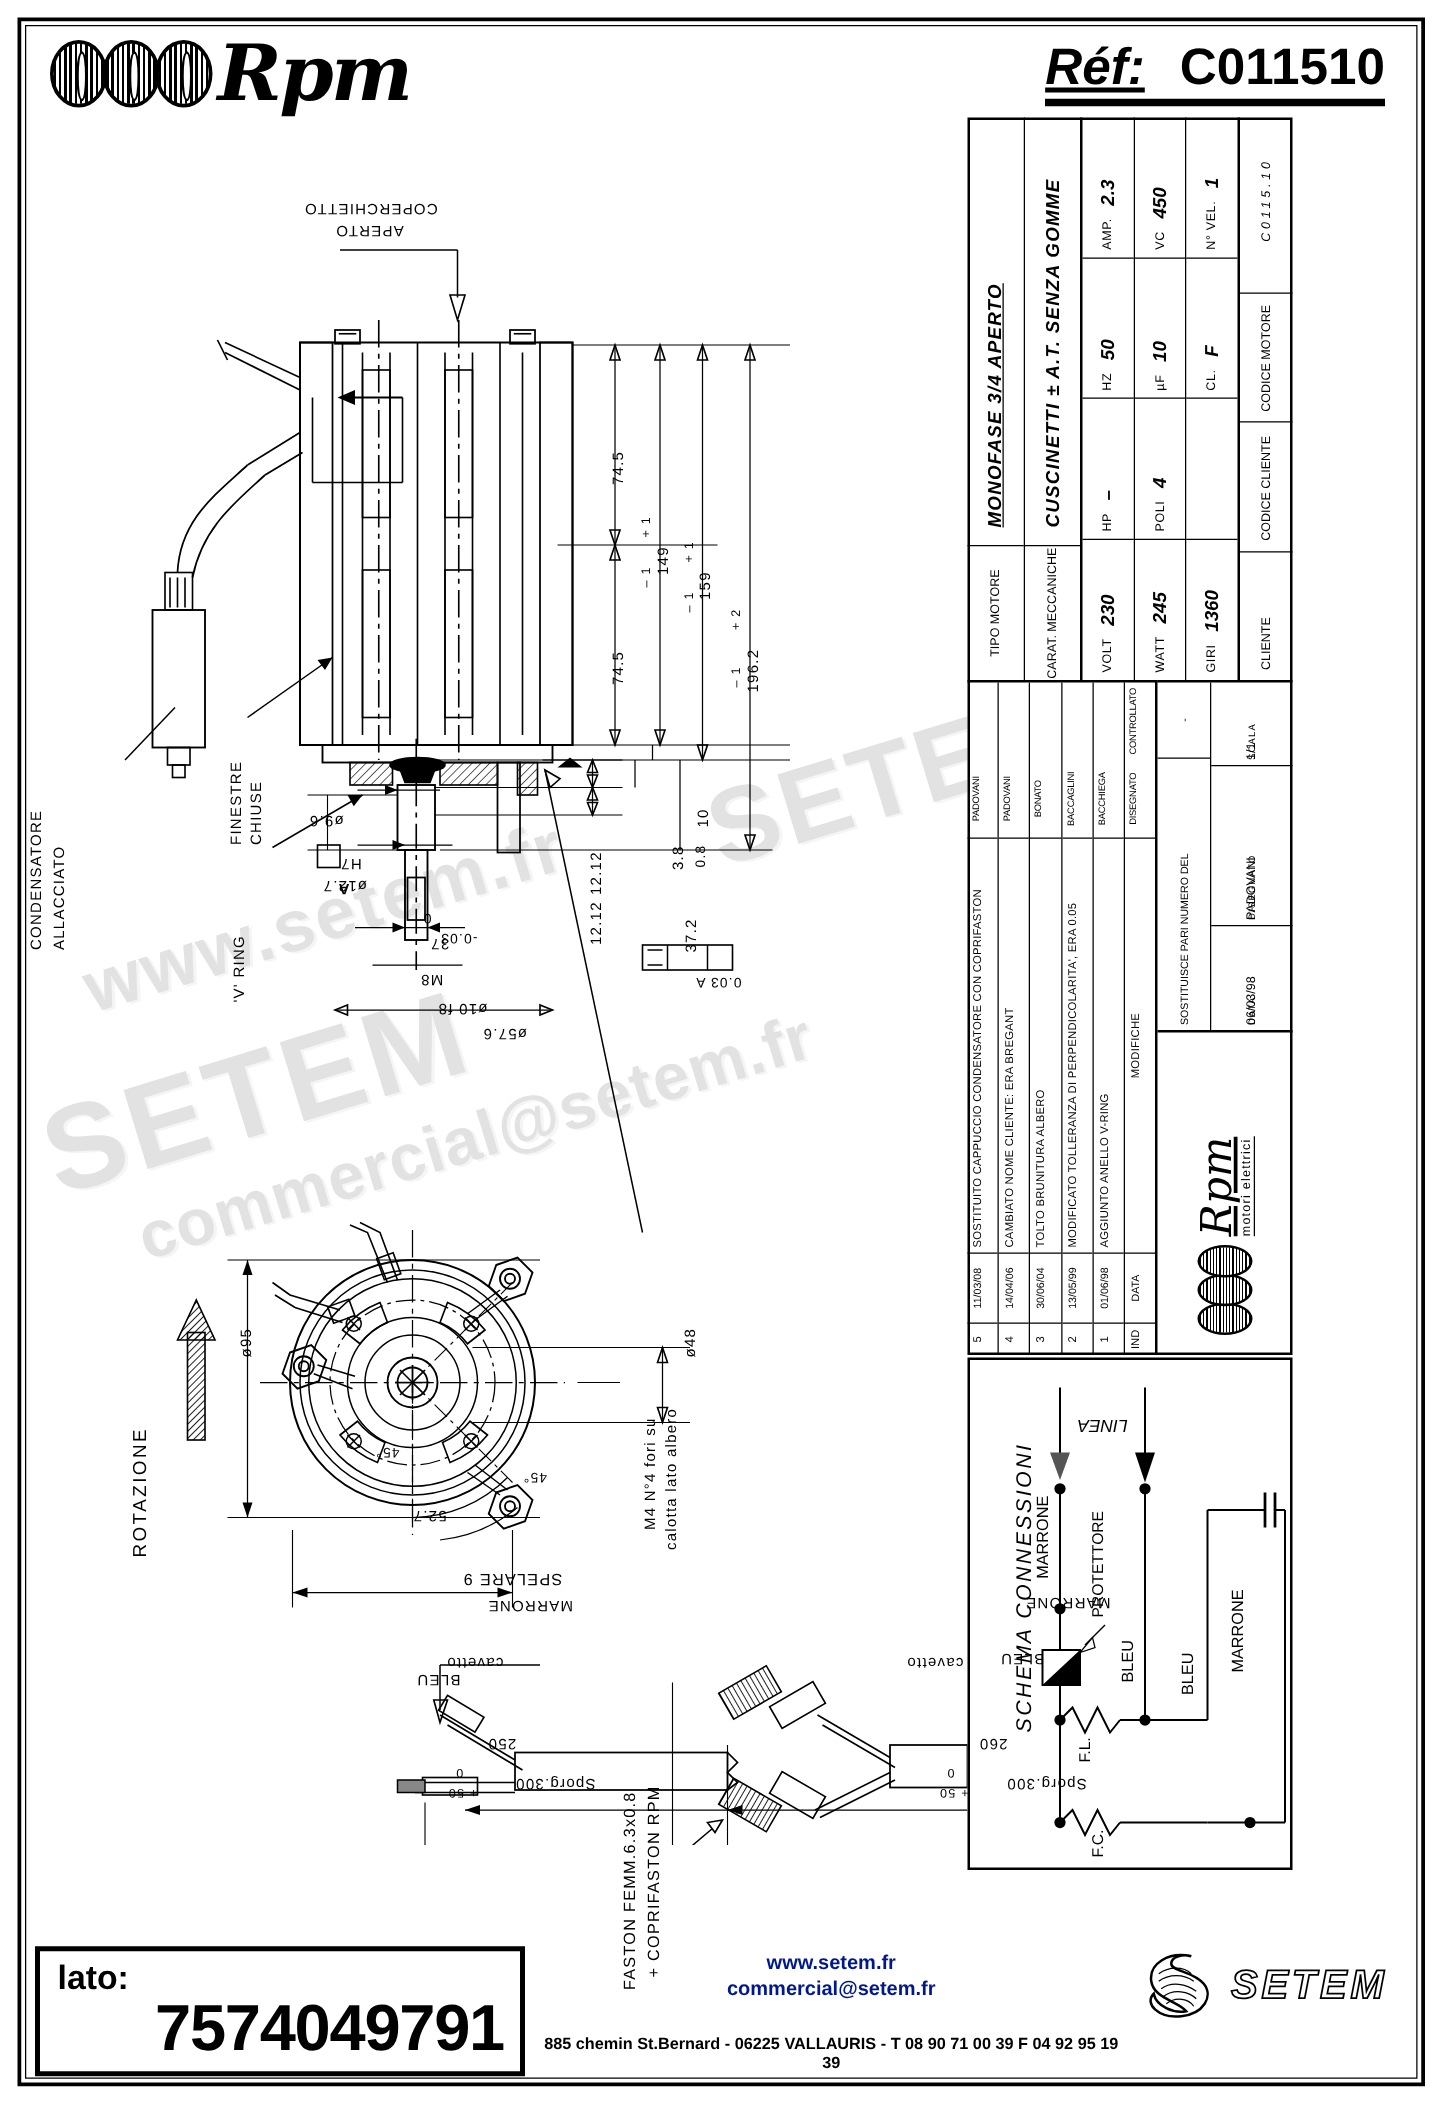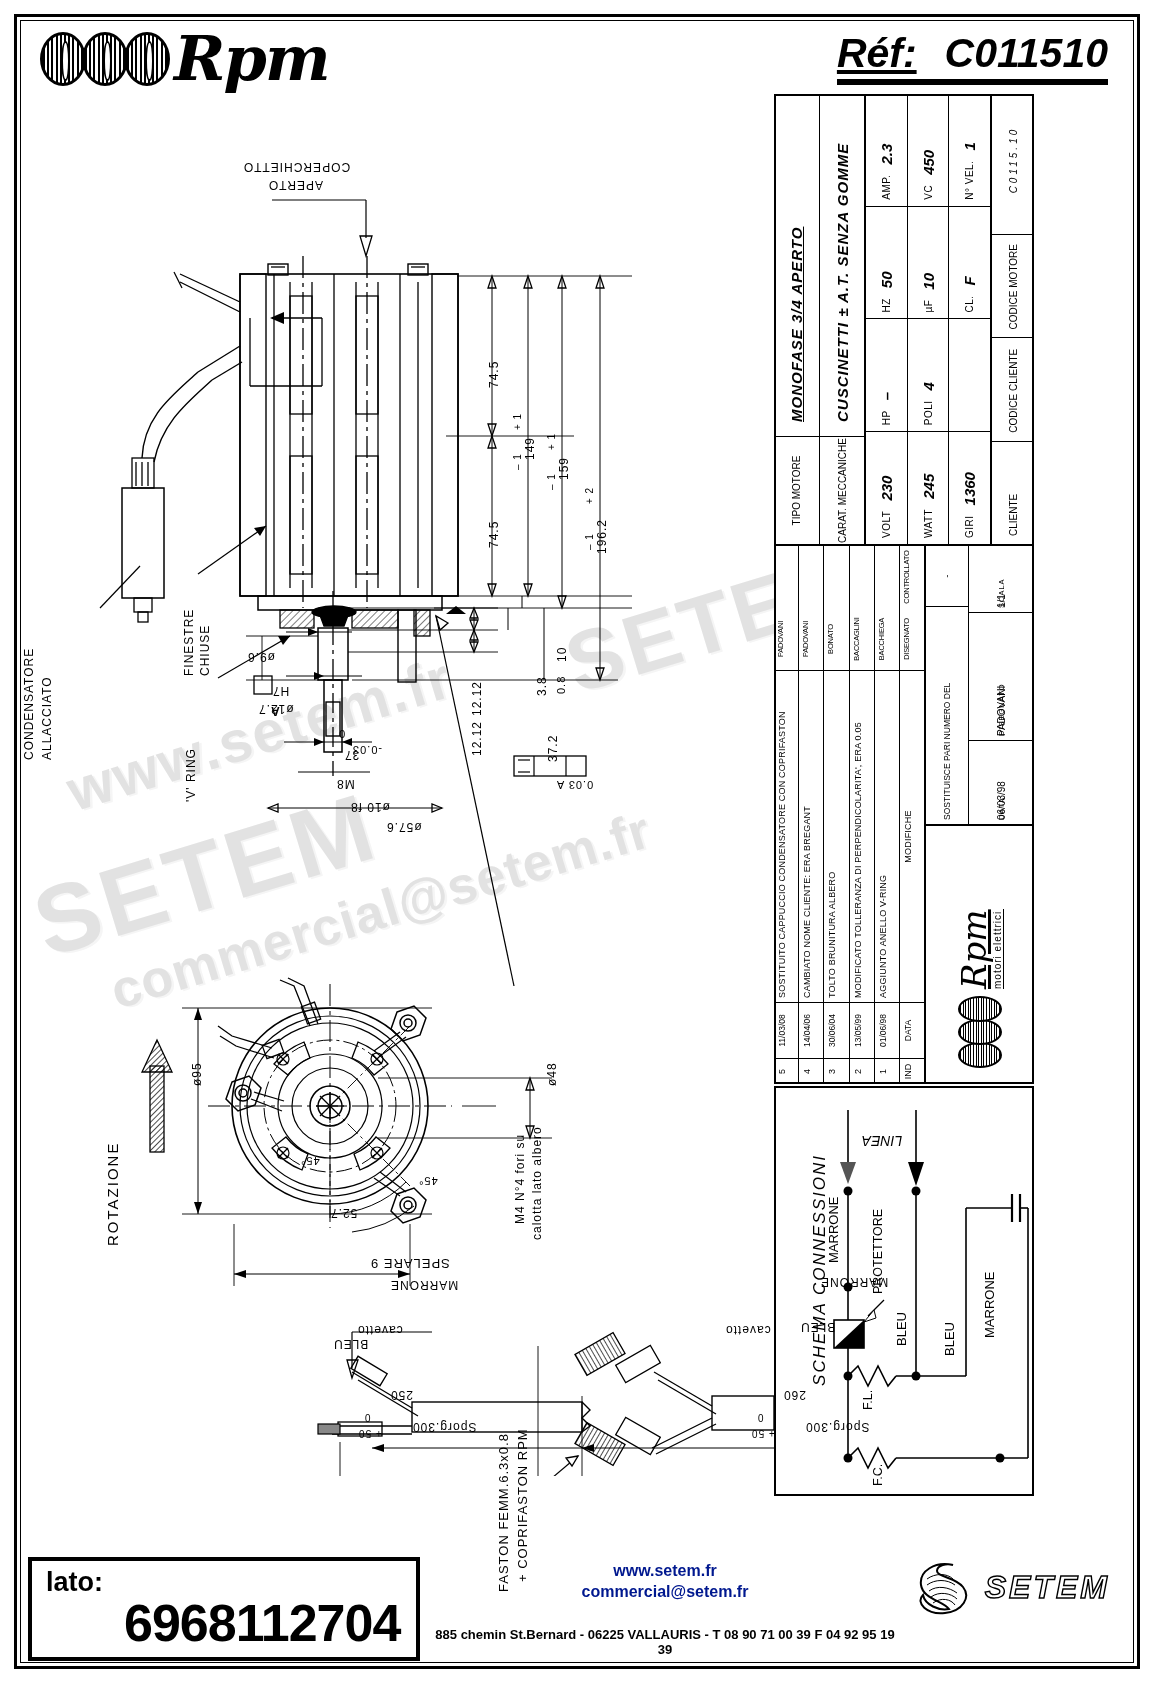--- a/index.html
+++ b/index.html
@@ -74,21 +74,21 @@
   .ref-block .ref-label {
     font-family: "Liberation Sans", sans-serif;
     font-style: italic; font-weight: bold;
     font-size: 41px;
     display: inline-block;
     margin-right: 28px;
     text-decoration: underline;
   }
   .ref-block .ref-value {
     font-family: "Liberation Sans", sans-serif;
-    font-style: italic; font-weight: bold;
+    font-weight: bold;
     font-size: 41px;
     display: inline-block;
   }
 
   
   .tb {
     position: absolute;
     left: 774px; top: 94px;
     width: 260px; height: 990px;
     border: 2px solid #000;
@@ -931,21 +931,21 @@
   <div class="lbl r180" style="left:358px; top:1428px; font-size:10px;">+ 50</div>
   <div class="lbl r180" style="left:364px; top:1412px; font-size:10px;">0</div>
 
   <div class="lbl r180" style="left:783px; top:1388px;">260</div>
   <div class="lbl r180" style="left:805px; top:1420px;">Sporg.300</div>
   <div class="lbl r180" style="left:751px; top:1428px; font-size:10px;">+ 50</div>
   <div class="lbl r180" style="left:757px; top:1412px; font-size:10px;">0</div>
 
   <div class="code-box">
     <div class="cb-label">lato:</div>
-    <div class="cb-value">6968112704</div>
+    <div class="cb-value">7574049791</div>
   </div>
 
   <div class="footer-center">
     <div class="web">www.setem.fr</div>
     <div class="web">commercial@setem.fr</div>
     <div class="addr">885 chemin St.Bernard  -   06225 VALLAURIS  -  T 08 90 71 00 39   F 04 92 95 19 39</div>
   </div>
 
   <div class="setem-logo">
     <svg width="76" height="56" viewBox="0 0 76 56">

